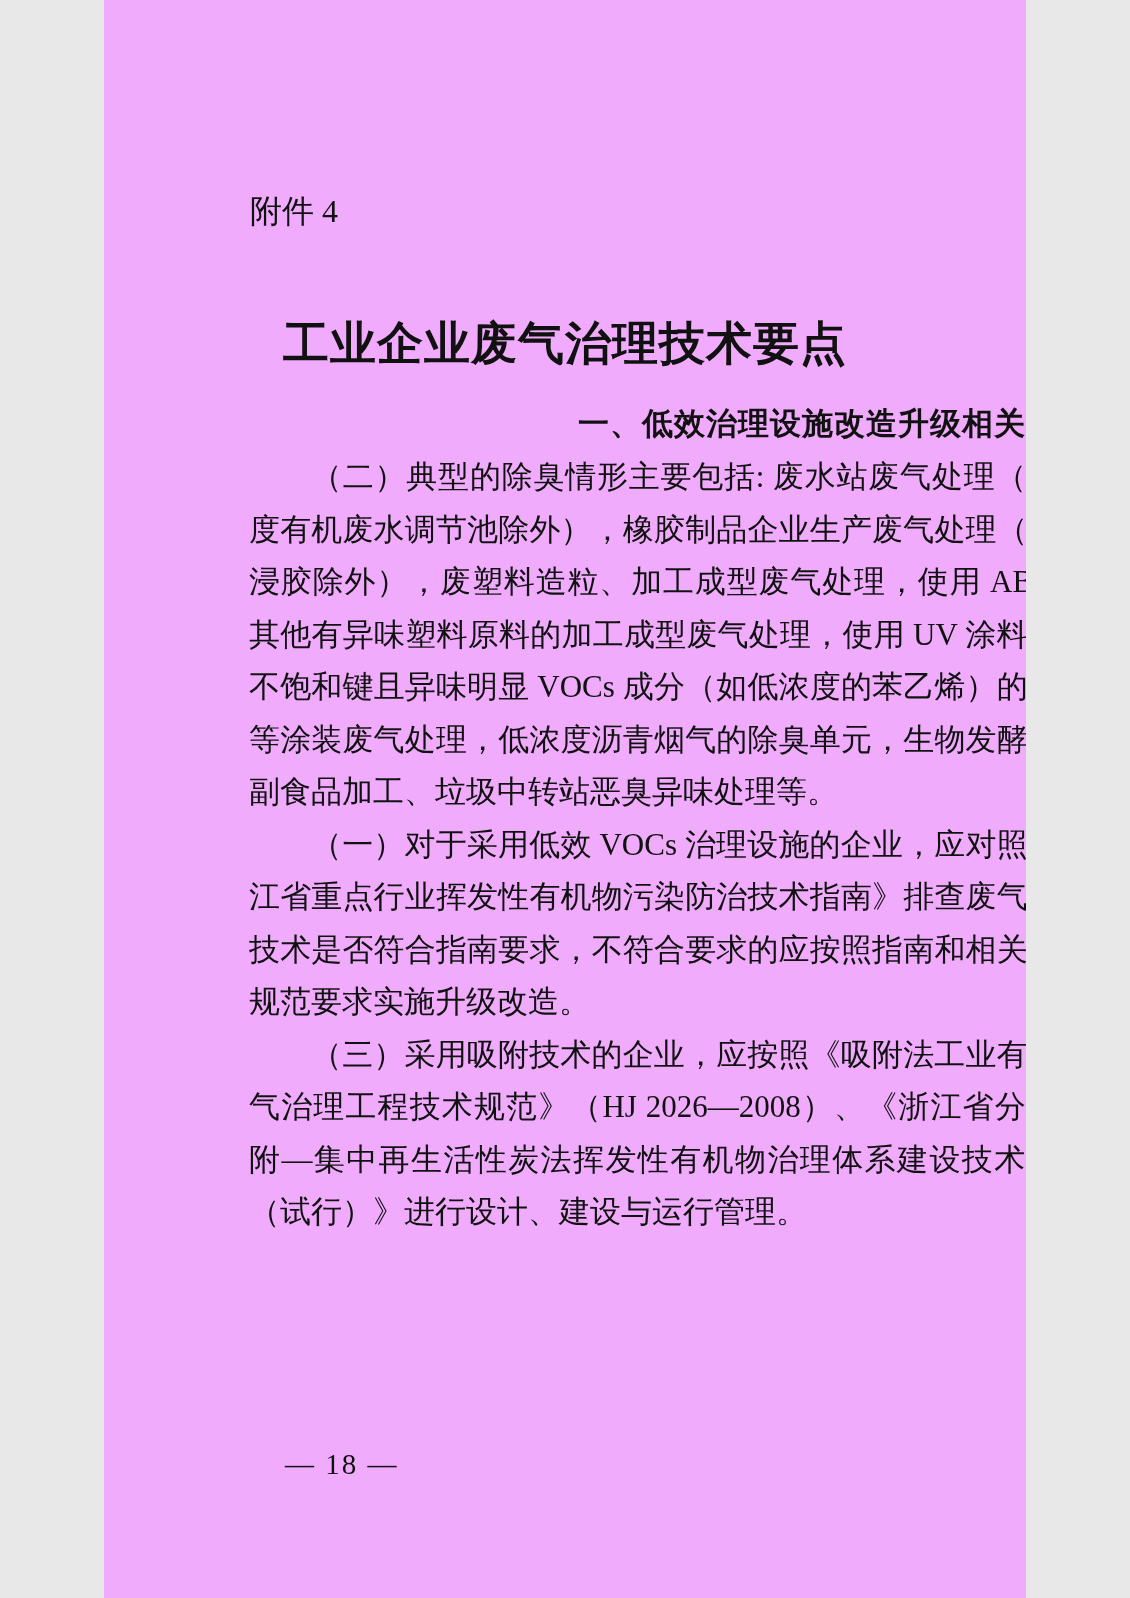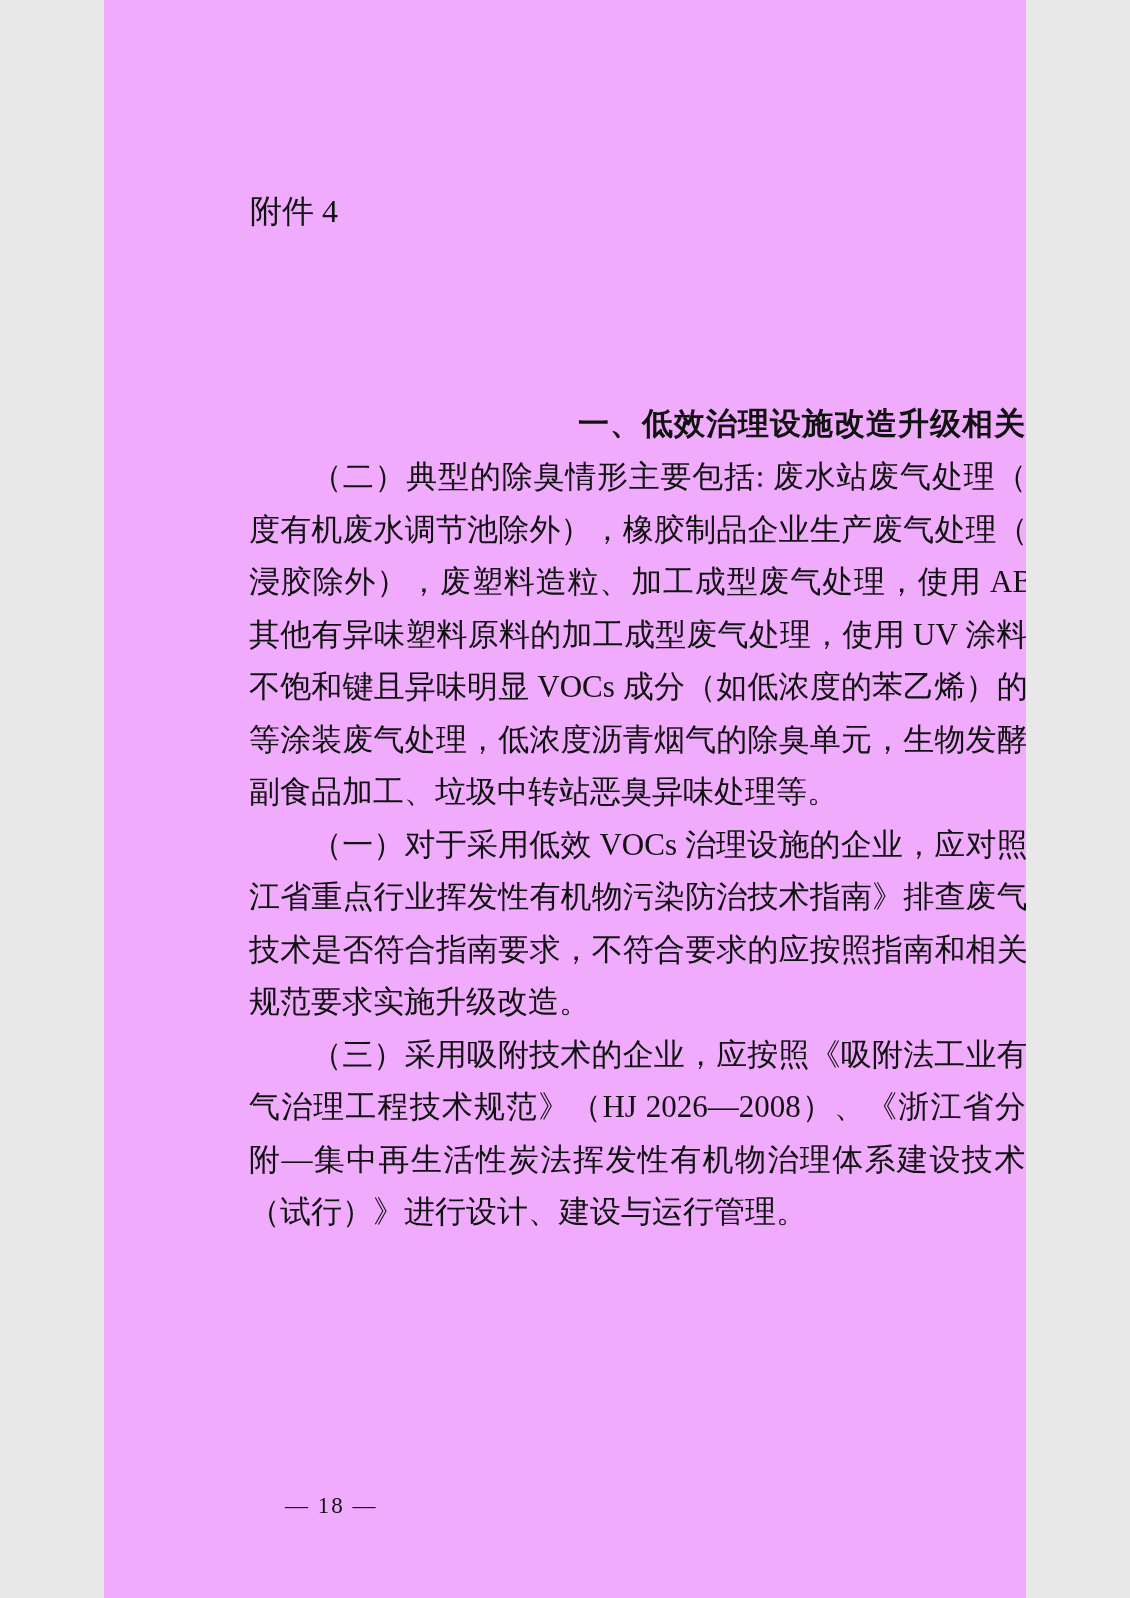--- a/index.html
+++ b/index.html
@@ -59,35 +59,36 @@
     line-height: 52.5px;
     text-align: justify;
   }
   .body-text p {
     margin: 0;
     padding: 0;
     text-indent: 2em;
   }
   .page-number {
     position: absolute;
-    top: 1488px;
+    top: 1446px;
     left: 181px;
-    font-size: 23px;
+    font-size: 29px;
     line-height: 36px;
     letter-spacing: 2px;
     white-space: nowrap;
   }
 </style>
 </head>
 <body>
 
 <div class="page">
 
   <div class="attachment-label">附件 4</div>
 
+  <h1 class="doc-title">工业企业废气治理技术要点</h1>
 
   <div class="section-heading">一、低效治理设施改造升级相关要求</div>
 
   <div class="body-text">
     <p>（二）典型的除臭情形主要包括: 废水站废气处理（高浓度有机废水调节池除外），橡胶制品企业生产废气处理（溶剂浸胶除外），废塑料造粒、加工成型废气处理，使用 ABS 及其他有异味塑料原料的加工成型废气处理，使用 UV 涂料、含不饱和键且异味明显 VOCs 成分（如低浓度的苯乙烯）的涂料等涂装废气处理，低浓度沥青烟气的除臭单元，生物发酵、农副食品加工、垃圾中转站恶臭异味处理等。</p>
     <p>（一）对于采用低效 VOCs 治理设施的企业，应对照《浙江省重点行业挥发性有机物污染防治技术指南》排查废气处理技术是否符合指南要求，不符合要求的应按照指南和相关标准规范要求实施升级改造。</p>
     <p>（三）采用吸附技术的企业，应按照《吸附法工业有机废气治理工程技术规范》（HJ 2026—2008）、《浙江省分散吸附—集中再生活性炭法挥发性有机物治理体系建设技术指南（试行）》进行设计、建设与运行管理。</p>
   </div>
 
   <div class="page-number">— 18 —</div>

